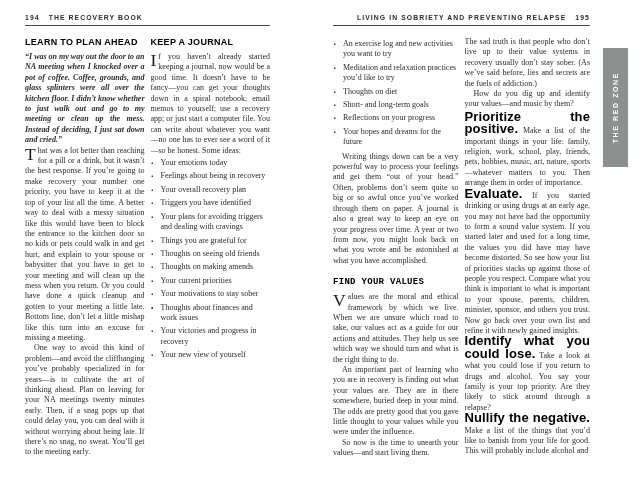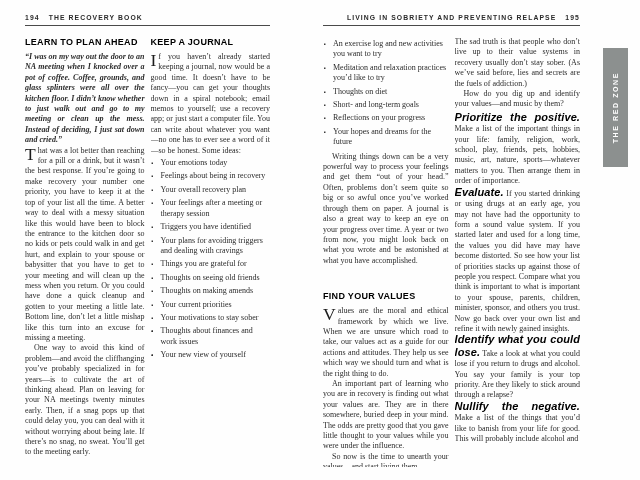--- a/index.html
+++ b/index.html
@@ -8,21 +8,21 @@
     background: #fefefe;
     font-family: "Liberation Serif", serif;
     color: #2b2b2b;
     position: relative;
     overflow: hidden;
   }
   .spread { position: absolute; inset: 0; }
 
   .page { position: absolute; top: 14px; }
   .page-left  { left: 25px;  width: 245px; }
-  .page-right { left: 323px; width: 257px; }
+  .page-right { left: 333px; width: 257px; }
 
   .pg-header {
     font-family: "Liberation Sans", sans-serif;
     font-weight: bold;
     font-size: 6.8px;
     letter-spacing: 1.1px;
     color: #2a2a2a;
     padding-bottom: 4px;
     border-bottom: 1px solid #4a4a4a;
     display: flex;
@@ -49,21 +49,21 @@
   .section-heading {
     font-family: "Liberation Sans", sans-serif;
     font-weight: bold;
     font-size: 9px;
     letter-spacing: 0.3px;
     color: #000;
     text-align: left;
     margin: 0 0 4px 0;
     line-height: 11px;
   }
-  .mt { margin-top: 25px; }
+  .mt { margin-top: 11px; font-family: Liberation Mono, monospace; }
 
   .quote {
     font-weight: bold;
     font-style: italic;
     margin-bottom: 7px;
   }
 
   .dropcap {
     float: left;
     font-size: 17.5px;
@@ -88,24 +88,23 @@
     left: 1px;
     top: 0;
     font-size: 5.5px;
     line-height: 10.4px;
     color: #2b2b2b;
   }
 
   .tip { margin-bottom: 5px; }
   .tip b {
     font-family: "Liberation Sans", sans-serif;
-    font-size: 11px;
+    font-size: 13px;
     letter-spacing: 0.1px;
     color: #000;
-    font-style: italic;
   }
 
   .redzone-tab {
     position: absolute;
     left: 603px;
     top: 48px;
     width: 25px;
     height: 119px;
     background: #8c908f;
     display: flex;
@@ -155,24 +154,20 @@
             <div class="bullet-item">
               <span class="bullet">▪</span>
               <span>Feelings about being in recovery</span>
             </div>
 
             <div class="bullet-item">
               <span class="bullet">▪</span>
               <span>Your overall recovery plan</span>
             </div>
 
-            <div class="bullet-item">
-              <span class="bullet">▪</span>
-              <span>Your feelings after a meeting or therapy session</span>
-            </div>
 
             <div class="bullet-item">
               <span class="bullet">▪</span>
               <span>Triggers you have identified</span>
             </div>
 
             <div class="bullet-item">
               <span class="bullet">▪</span>
               <span>Your plans for avoiding triggers and dealing with cravings</span>
             </div>
@@ -207,20 +202,21 @@
               <span class="bullet">▪</span>
             </div>
 
             <div class="bullet-item">
               <span class="bullet">▪</span>
               <span>Thoughts about finances and work issues</span>
             </div>
 
             <div class="bullet-item">
               <span class="bullet">▪</span>
+              <span>Your victories and progress in recovery</span>
             </div>
 
             <div class="bullet-item">
               <span class="bullet">▪</span>
               <span>Your new view of yourself</span>
             </div>
           </div>
       </div>
 
     </div>

